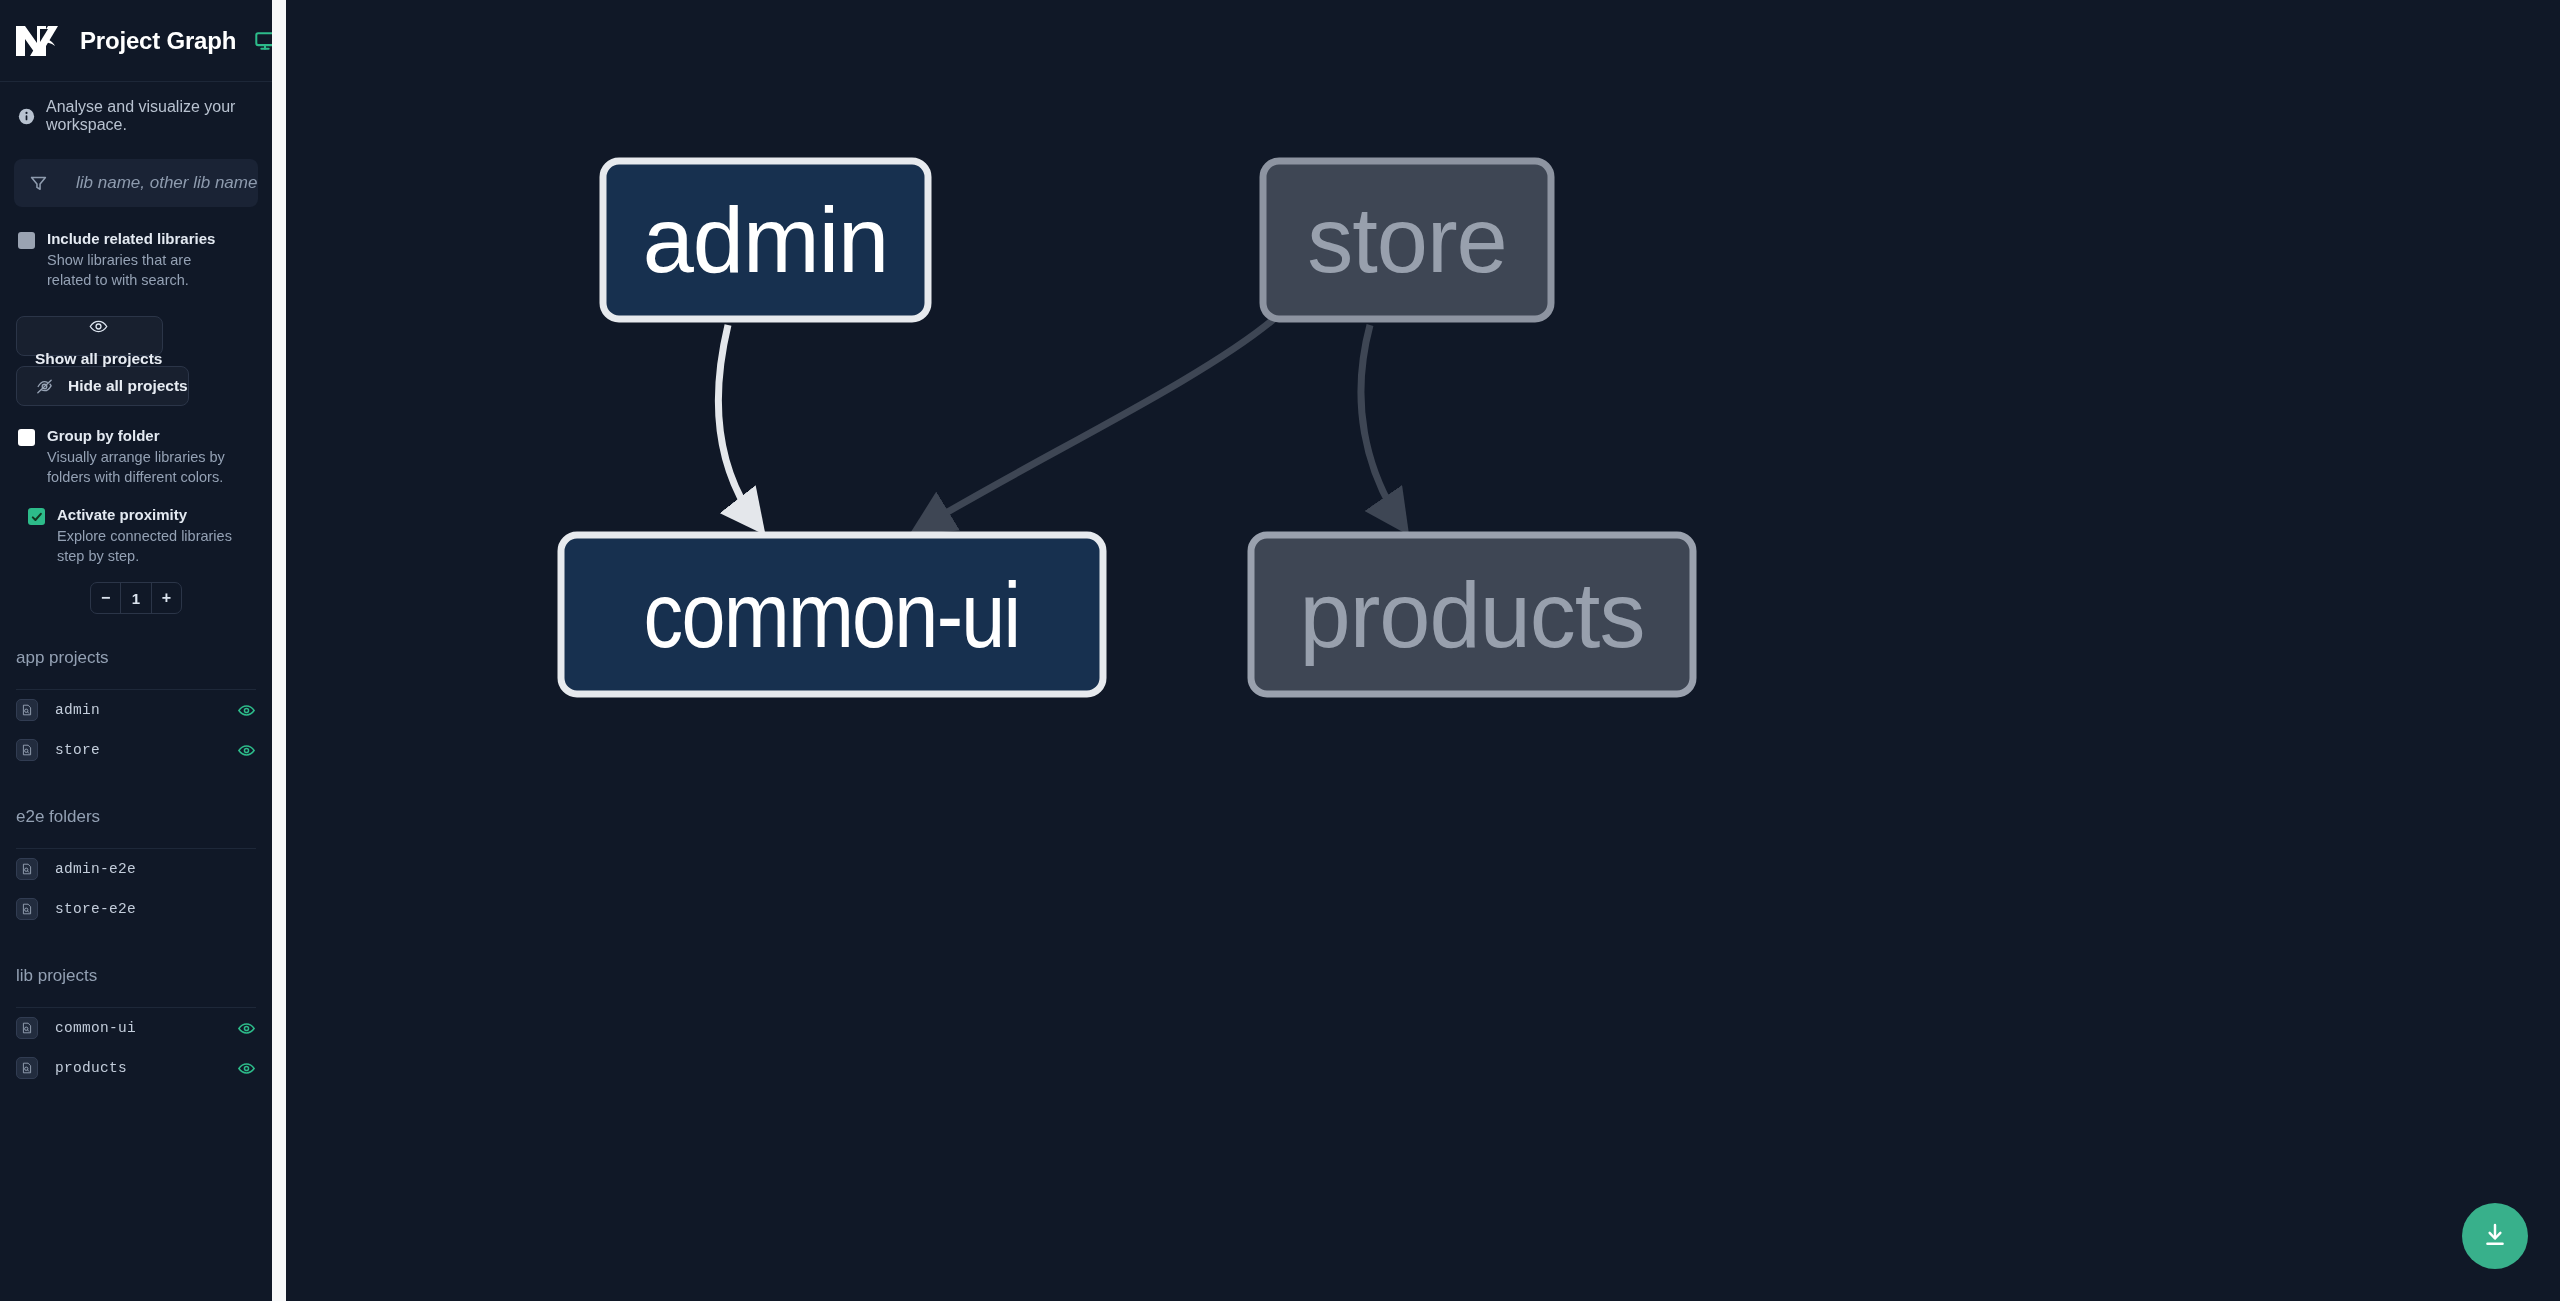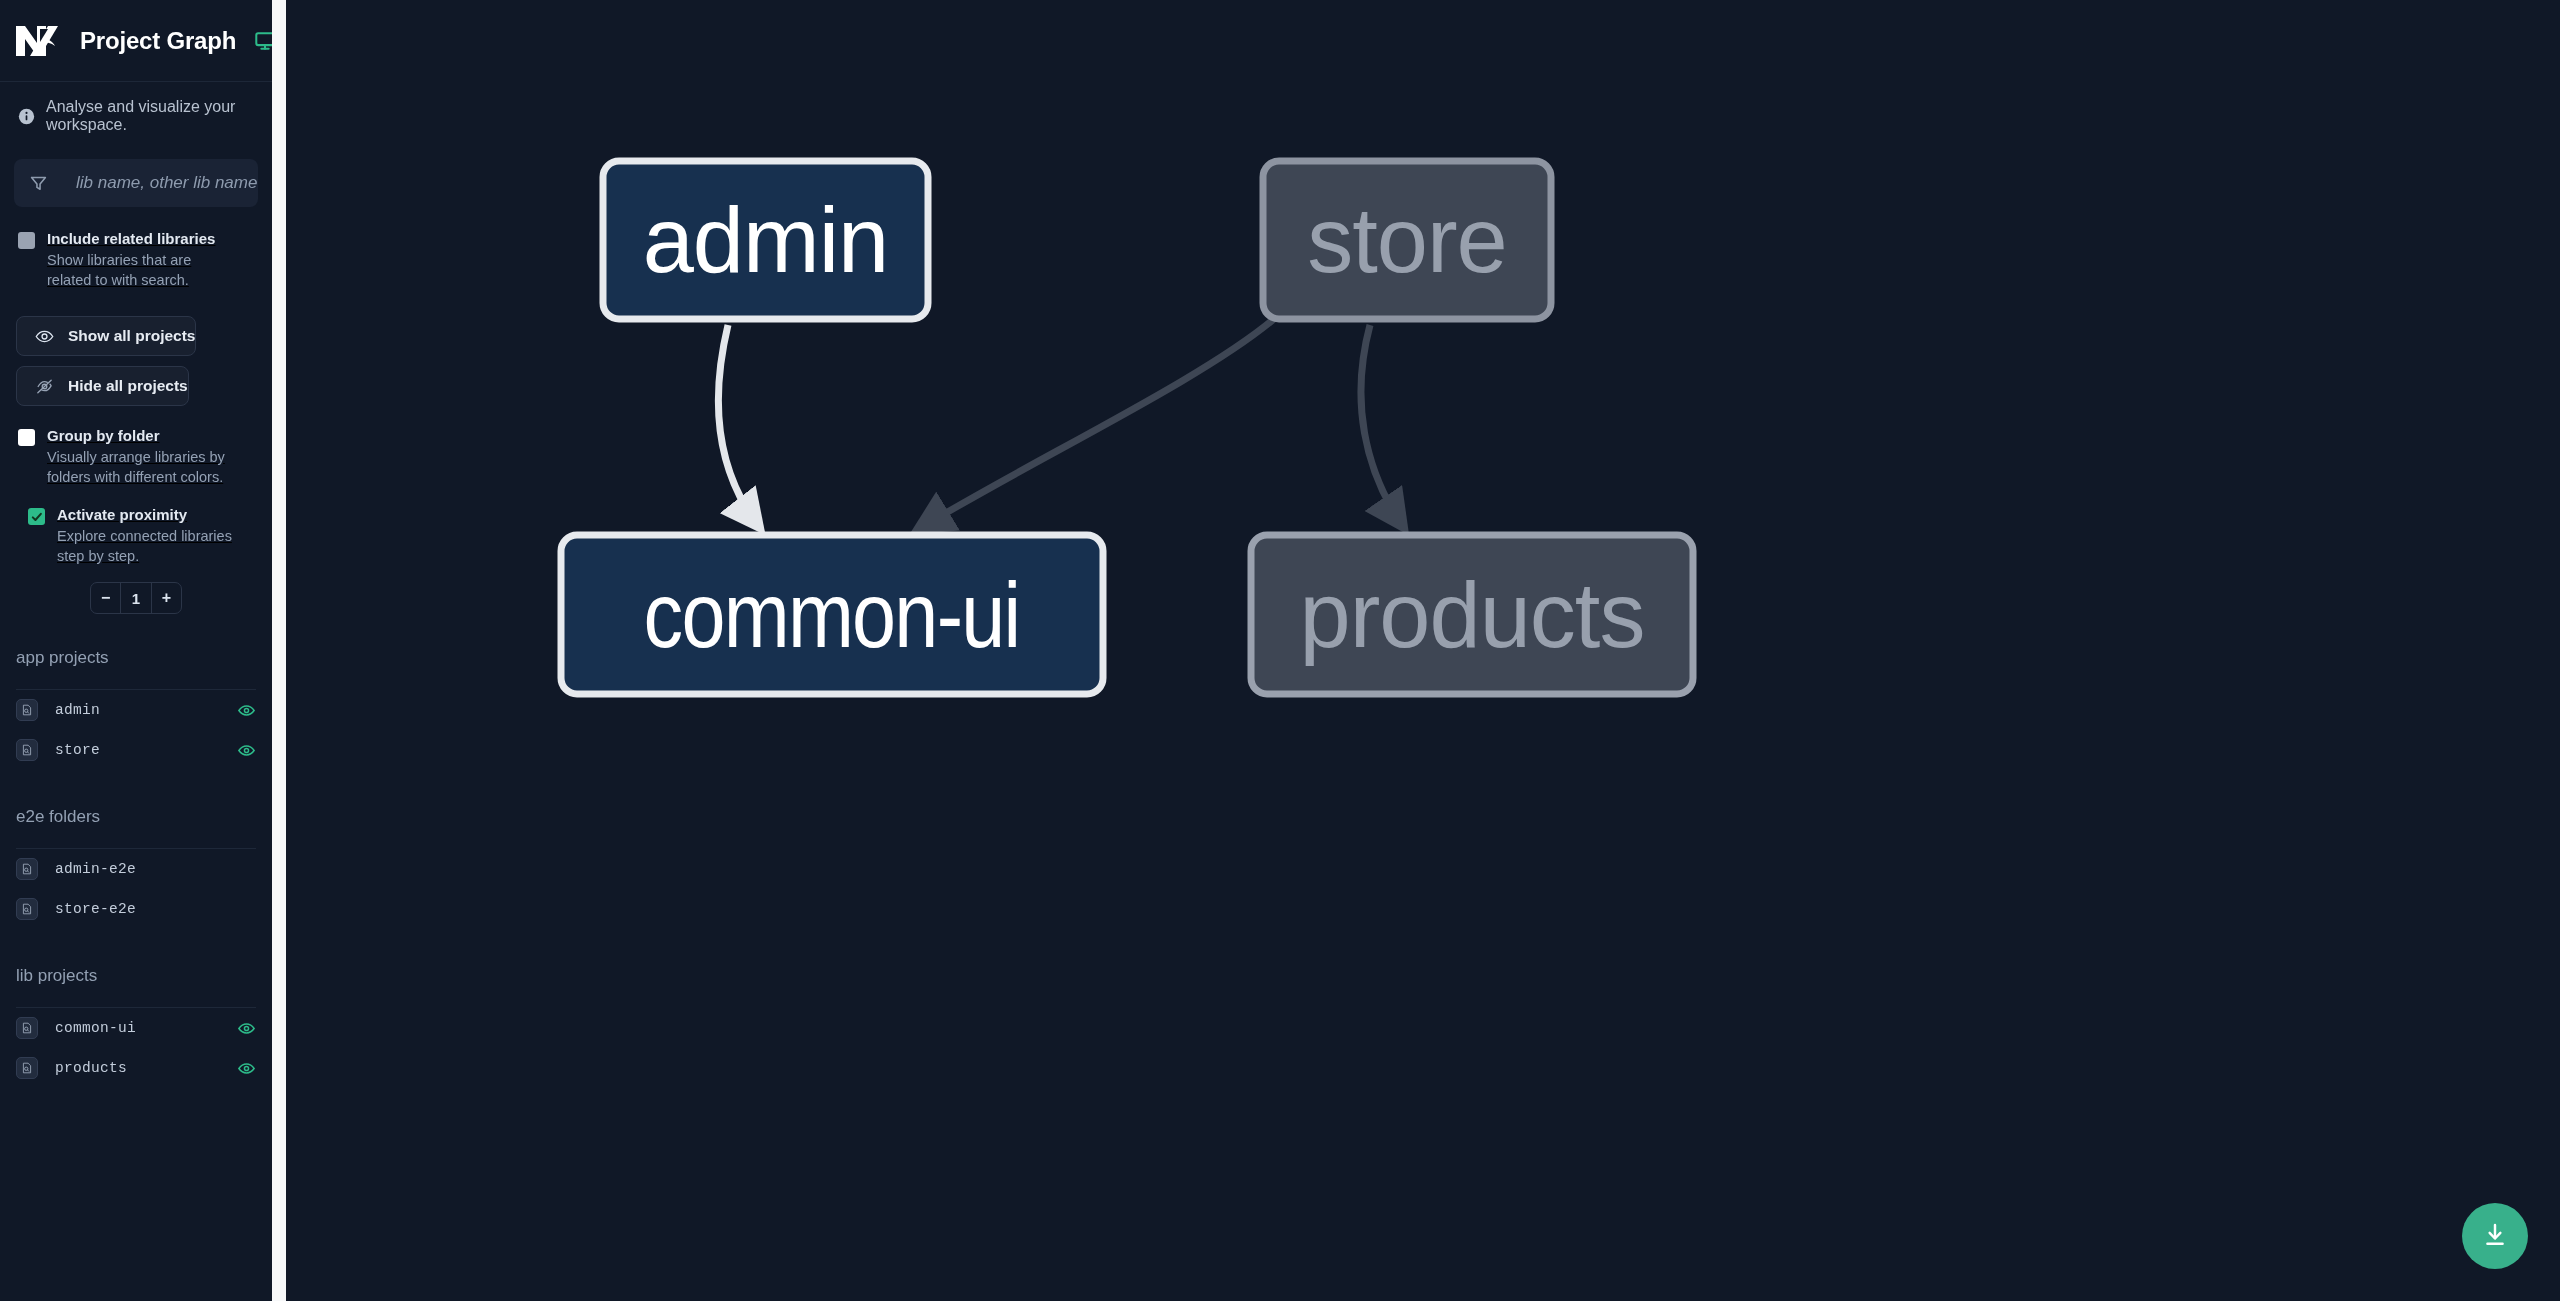--- a/index.html
+++ b/index.html
@@ -75,36 +75,36 @@
   .cbox {
     width: 17px; height: 17px; flex: 0 0 17px;
     border-radius: 3px; margin-top: 3px;
     display: flex; align-items: center; justify-content: center;
   }
   .cbox.grey  { background: #9aa3b2; }
   .cbox.white { background: #ffffff; }
   .cbox.green { background: #2dbb8a; }
   .cbox svg { display:block; }
 
-  .opt-text { display: flex; flex-direction: column; text-decoration: underline; }
+  .opt-text { display: flex; flex-direction: column; }
   .opt-label { color: #e3e9f1; font-size: 15px; font-weight: 700; line-height: 19px; }
   .opt-desc  { color: #94a1b4; font-size: 14.5px; line-height: 20px; margin-top: 2px; max-width: 190px; }
 
   .btn-wide {
     margin: 0 16px 0 16px;
     height: 40px;
     background: #18202f;
     border: 1px solid #2b3548;
     border-radius: 8px;
     display: flex; align-items: center;
     gap: 14px; padding-left: 18px;
     color: #e7ecf3; font-size: 15.5px; font-weight: 700;
     cursor: pointer;
   }
-  .btn-wide.first { margin-top: 26px; }
+  .btn-wide.first { margin-top: 26px; flex-direction: column; }
   .btn-wide.second { margin-top: 10px; }
   .btn-wide svg { display:block; flex: 0 0 auto; }
 
   .stepper {
     margin: 16px auto 0 auto;
     width: 92px; height: 32px;
     border: 1px solid #2b3548; border-radius: 7px;
     display: flex; overflow: hidden;
   }
   .stepper > div {

